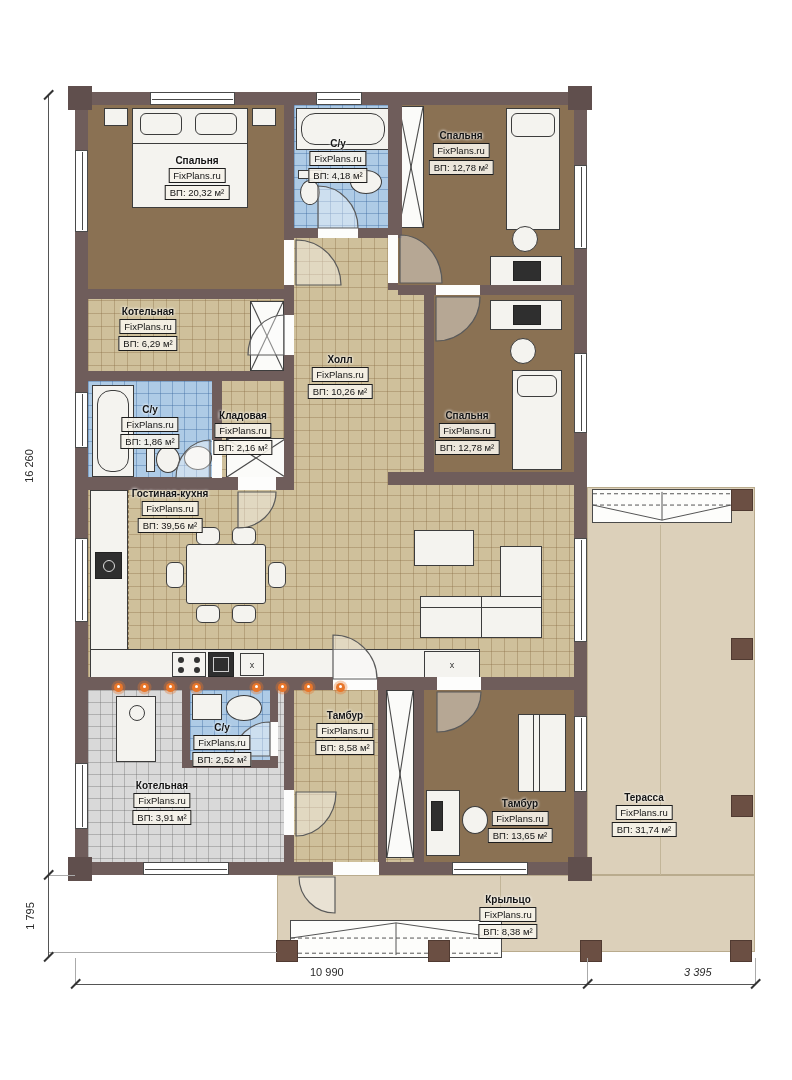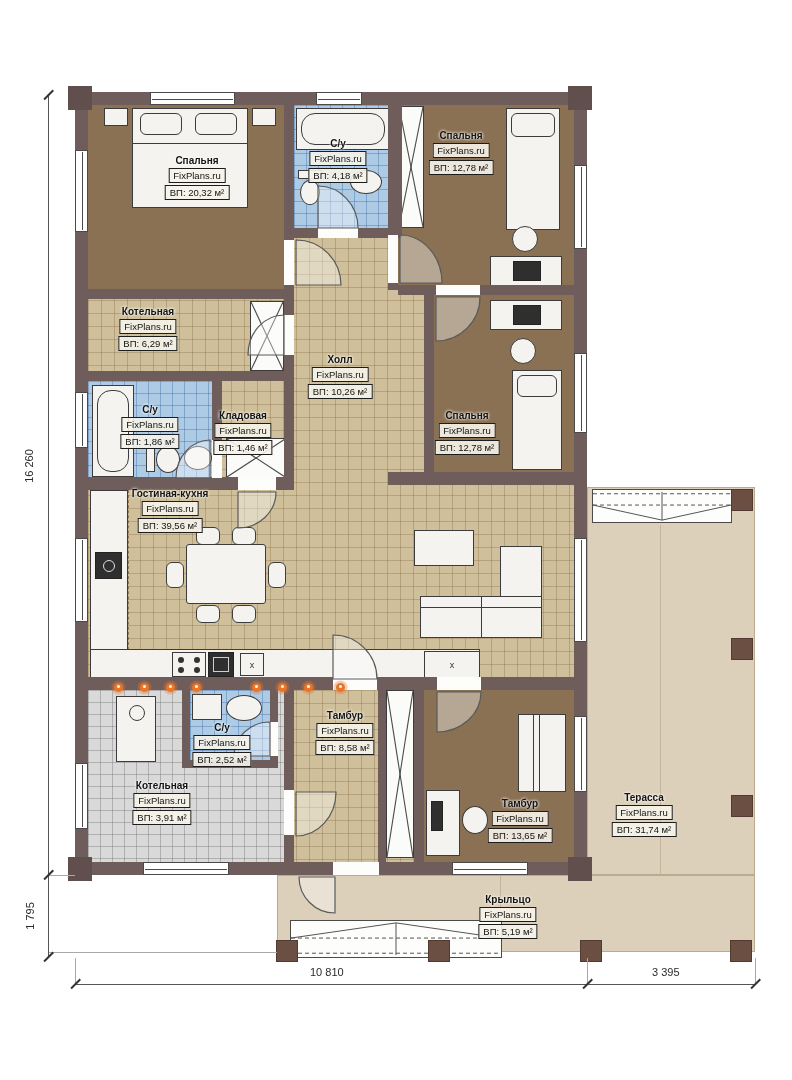--- a/index.html
+++ b/index.html
@@ -357,21 +357,21 @@
     <div class="rbox">ВП: 12,78 м²</div>
   </div>
   <div class="rlabel" style="left:150px;top:404px;">
     <div class="rname">С/у</div>
     <div class="rbox">FixPlans.ru</div>
     <div class="rbox">ВП: 1,86 м²</div>
   </div>
   <div class="rlabel" style="left:243px;top:410px;">
     <div class="rname">Кладовая</div>
     <div class="rbox">FixPlans.ru</div>
-    <div class="rbox">ВП: 1,46 м²</div>
+    <div class="rbox">ВП: 2,16 м²</div>
   </div>
   <div class="rlabel" style="left:170px;top:488px;">
     <div class="rname">Гостиная-кухня</div>
     <div class="rbox">FixPlans.ru</div>
     <div class="rbox">ВП: 39,56 м²</div>
   </div>
   <div class="rlabel" style="left:162px;top:780px;">
     <div class="rname">Котельная</div>
     <div class="rbox">FixPlans.ru</div>
     <div class="rbox">ВП: 3,91 м²</div>
@@ -392,37 +392,37 @@
     <div class="rbox">ВП: 13,65 м²</div>
   </div>
   <div class="rlabel" style="left:644px;top:792px;">
     <div class="rname">Терасса</div>
     <div class="rbox">FixPlans.ru</div>
     <div class="rbox">ВП: 31,74 м²</div>
   </div>
   <div class="rlabel" style="left:508px;top:894px;">
     <div class="rname">Крыльцо</div>
     <div class="rbox">FixPlans.ru</div>
-    <div class="rbox">ВП: 5,19 м²</div>
+    <div class="rbox">ВП: 8,38 м²</div>
   </div>
 
   <div class="dline" style="left:48px;top:95px;width:1px;height:780px;"></div>
   <div class="dline" style="left:48px;top:875px;width:1px;height:83px;"></div>
   <div class="tick" style="left:42px;top:94px;"></div>
   <div class="tick" style="left:42px;top:874px;"></div>
   <div class="tick" style="left:42px;top:956px;"></div>
   <div class="ext" style="left:48px;top:875px;width:27px;height:1px;"></div>
   <div class="ext" style="left:48px;top:952px;width:229px;height:1px;"></div>
   <div class="dimtext" style="left:12px;top:460px;transform:rotate(-90deg);transform-origin:center;">16 260</div>
   <div class="dimtext" style="left:16px;top:910px;transform:rotate(-90deg);transform-origin:center;">1 795</div>
 
   <div class="dline" style="left:75px;top:984px;width:512px;height:1px;"></div>
   <div class="dline" style="left:587px;top:984px;width:168px;height:1px;"></div>
   <div class="tick" style="left:69px;top:983px;"></div>
   <div class="tick" style="left:581px;top:983px;"></div>
   <div class="tick" style="left:749px;top:983px;"></div>
   <div class="ext" style="left:75px;top:958px;width:1px;height:26px;"></div>
   <div class="ext" style="left:587px;top:958px;width:1px;height:26px;"></div>
   <div class="ext" style="left:755px;top:958px;width:1px;height:26px;"></div>
-  <div class="dimtext" style="left:310px;top:966px;">10 810</div>
-  <div class="dimtext" style="left:652px;top:966px;">3 395</div>
+  <div class="dimtext" style="left:310px;top:966px;">10 990</div>
+  <div class="dimtext" style="left:684px;top:966px;font-style:italic;">3 395</div>
 
 </div>
 
 </body></html>

